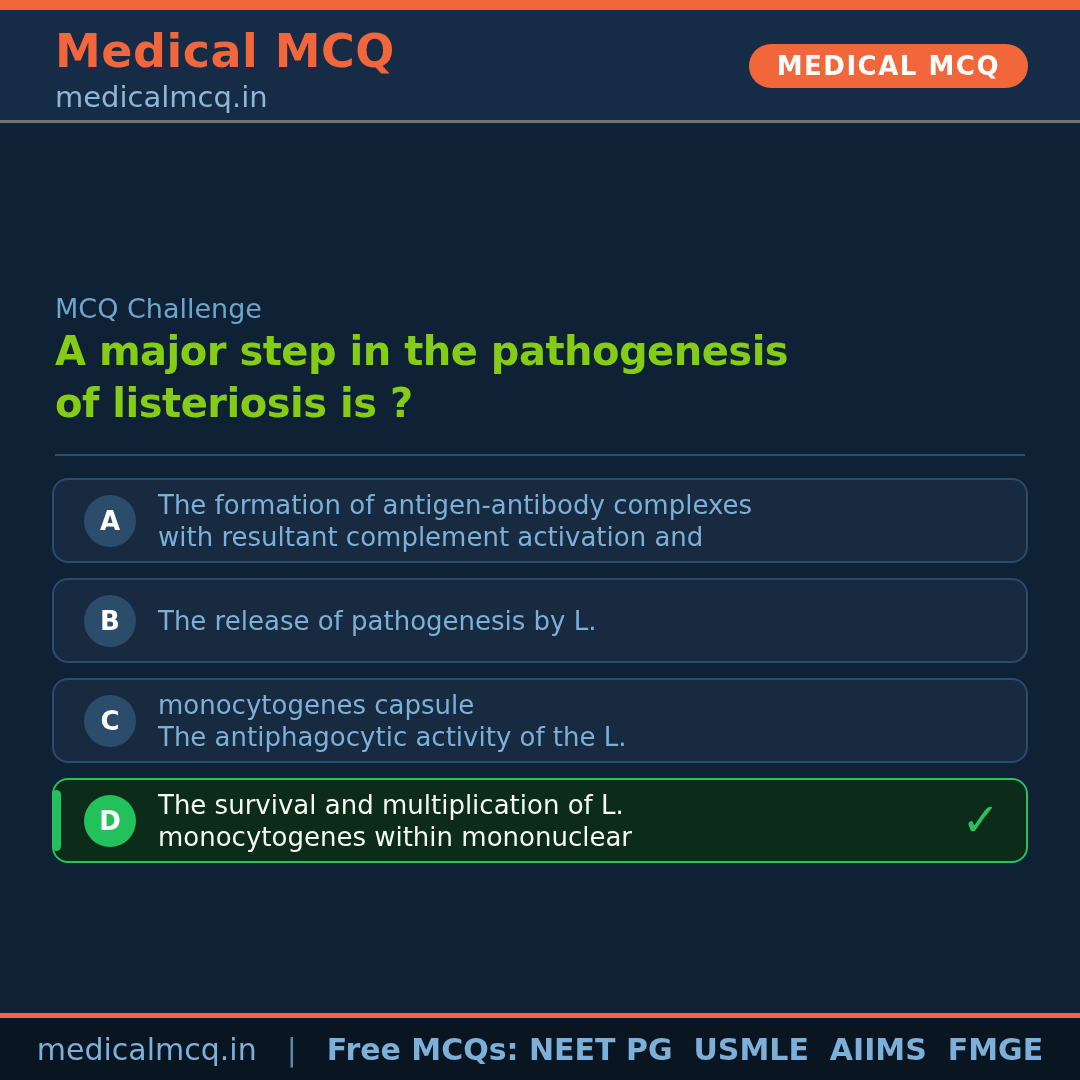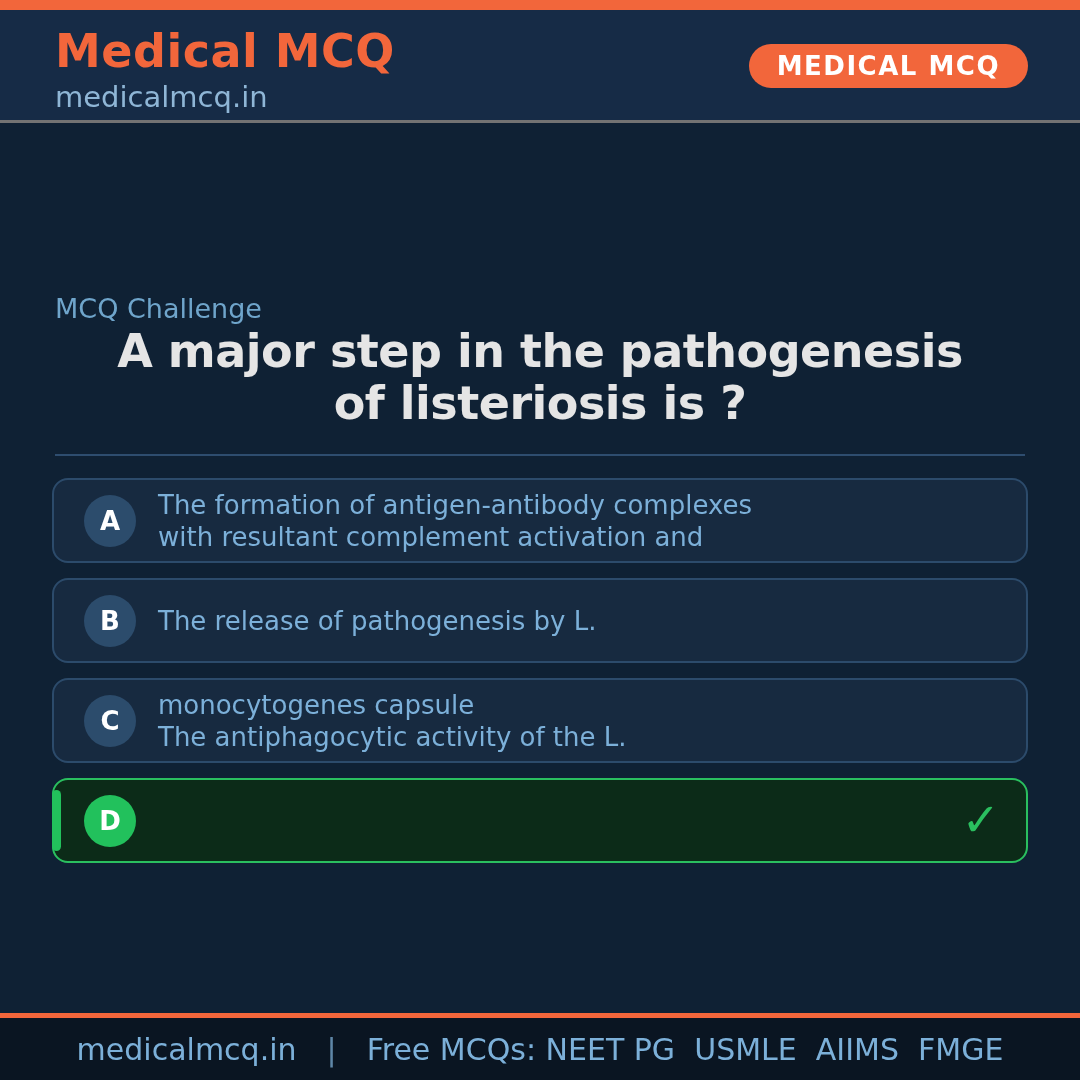--- a/index.html
+++ b/index.html
@@ -15,21 +15,21 @@
   .brand-title{position:absolute;left:55px;top:14px;font-size:46px;font-weight:bold;color:#F2663B;letter-spacing:0.5px;}
   .brand-subtitle{position:absolute;left:55px;top:70px;font-size:29px;color:#8FB6D6;}
   .badge{
     position:absolute;right:52px;top:34px;height:44px;line-height:44px;
     padding:0 28px;border-radius:22px;background:#F2663B;color:#FFFFFF;
     font-weight:bold;font-size:26px;letter-spacing:1.5px;
   }
   
   .main{position:absolute;top:123px;left:0;width:1080px;height:765px;}
   .quiz-label{position:absolute;left:55px;top:170px;font-size:27px;color:#6FA5CB;}
-  .question{position:absolute;left:55px;top:202px;width:970px;margin:0;font-size:46px;line-height:52px;font-weight:bold;color:#e5e5e5;letter-spacing:-0.5px;text-align:center;}
+  .question{position:absolute;left:55px;top:202px;width:970px;margin:0;font-size:40px;line-height:52px;font-weight:bold;color:#84cc16;letter-spacing:-0.5px;}
   .question span{display:block;}
   .divider{position:absolute;left:55px;top:331px;width:970px;height:2px;background:#2E4D6F;}
   .options{position:absolute;left:52px;top:355px;width:976px;display:flex;flex-direction:column;gap:15px;}
   .option{
     position:relative;height:85px;box-sizing:border-box;
     background:#172A40;border:2px solid #2C4B6B;border-radius:16px;
     display:flex;align-items:center;padding-left:30px;cursor:pointer;
   }
   .opt-badge{
     flex:0 0 52px;width:52px;height:52px;border-radius:50%;
@@ -43,21 +43,21 @@
   .accent-bar{position:absolute;left:-2px;top:10px;bottom:10px;width:9px;border-radius:5px;background:#22C15C;}
   .check{position:absolute;right:26px;top:50%;transform:translateY(-52%);color:#2ABF5F;font-size:46px;font-weight:bold;}
   
   .footer-accent{position:absolute;top:1013px;left:0;width:1080px;height:5px;background:#F2663B;}
   .footer{
     position:absolute;top:1018px;left:0;width:1080px;height:62px;background:#0A1522;
     display:flex;justify-content:center;align-items:center;gap:30px;
     color:#7CB0D9;font-size:30px;
   }
   .footer .sep{color:#5F87A8;}
-  .footer .tagline{white-space:pre;}
+  .footer .tagline{white-space:pre;font-weight:bold;}
 </style>
 </head>
 <body>
 
 <div class="canvas">
 
   <div class="topbar"></div>
 
   <div class="header">
     <div class="brand-title">Medical MCQ</div>
@@ -96,20 +96,24 @@
         <div class="opt-badge">C</div>
         <div class="opt-text">
           <div>monocytogenes capsule</div>
           <div>The antiphagocytic activity of the L.</div>
         </div>
       </div>
 
       <div class="option correct">
         <div class="accent-bar"></div>
         <div class="opt-badge">D</div>
+        <div class="opt-text">
+          <div>The survival and multiplication of L.</div>
+          <div>monocytogenes within mononuclear</div>
+        </div>
         <div class="check">✓</div>
       </div>
 
     </div>
   </div>
 
   <div class="footer-accent"></div>
 
   <div class="footer">
     <span>medicalmcq.in</span>

